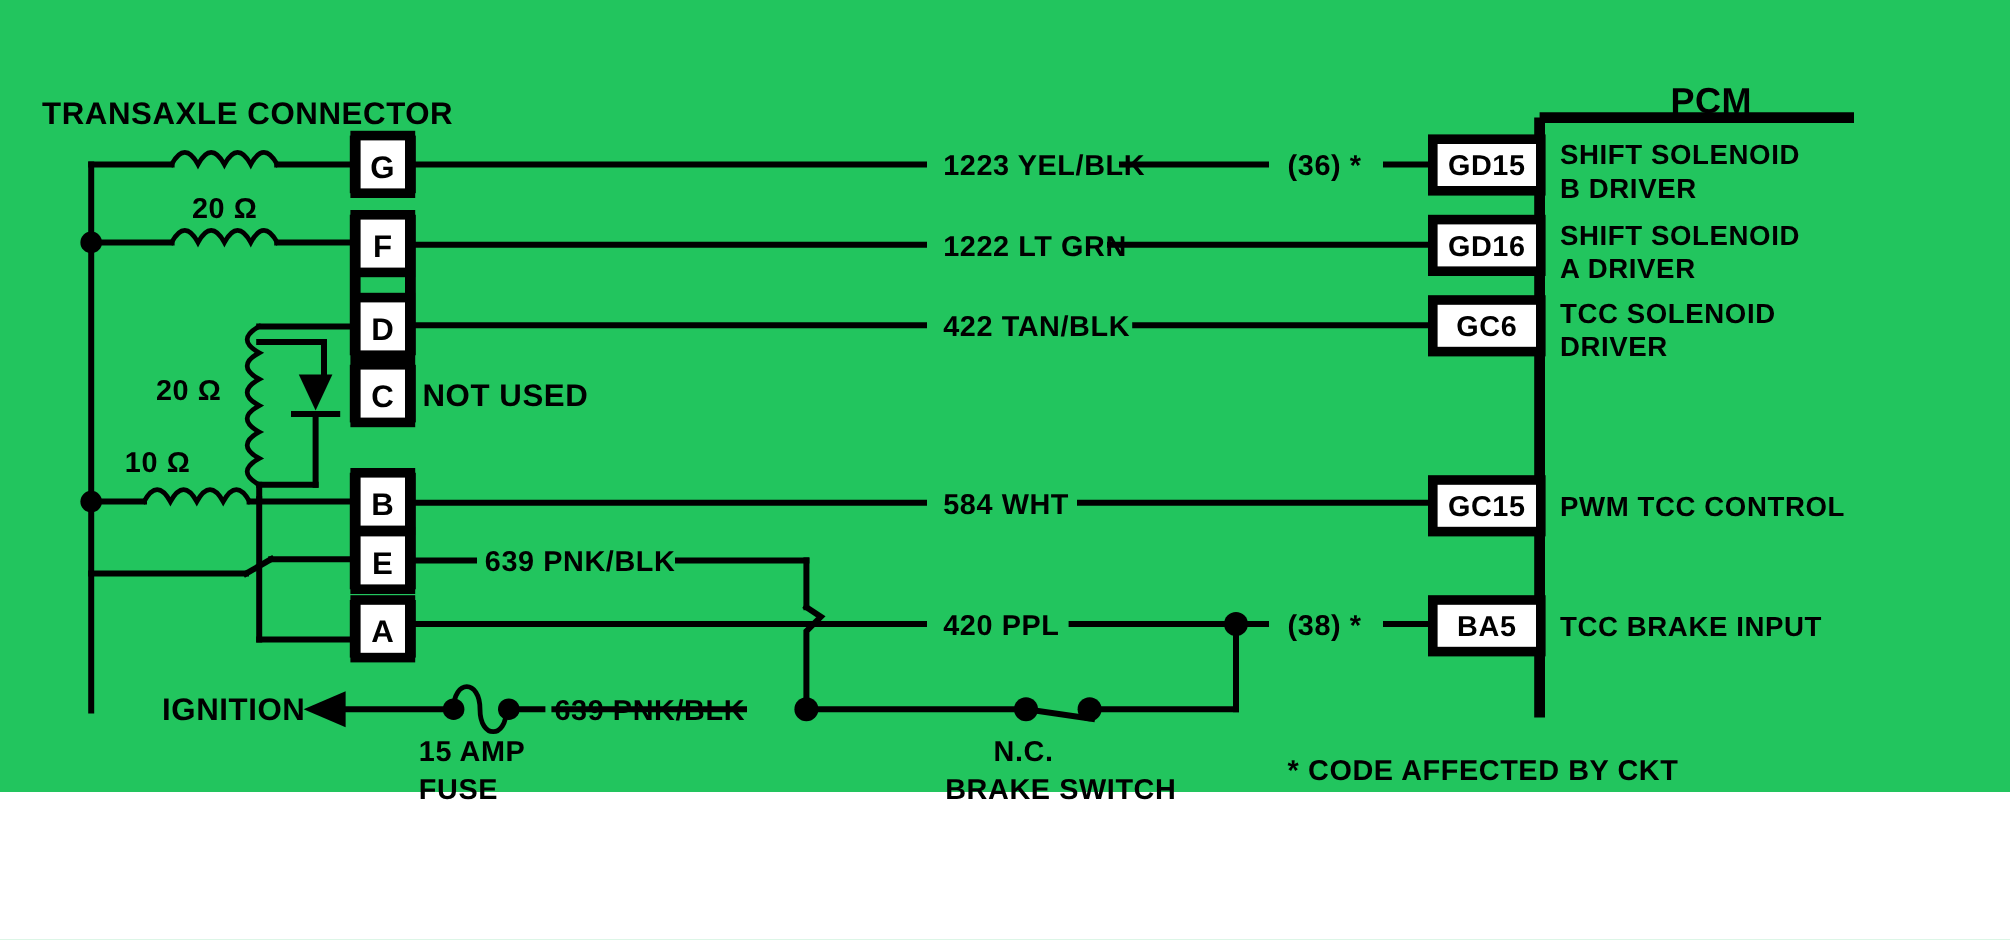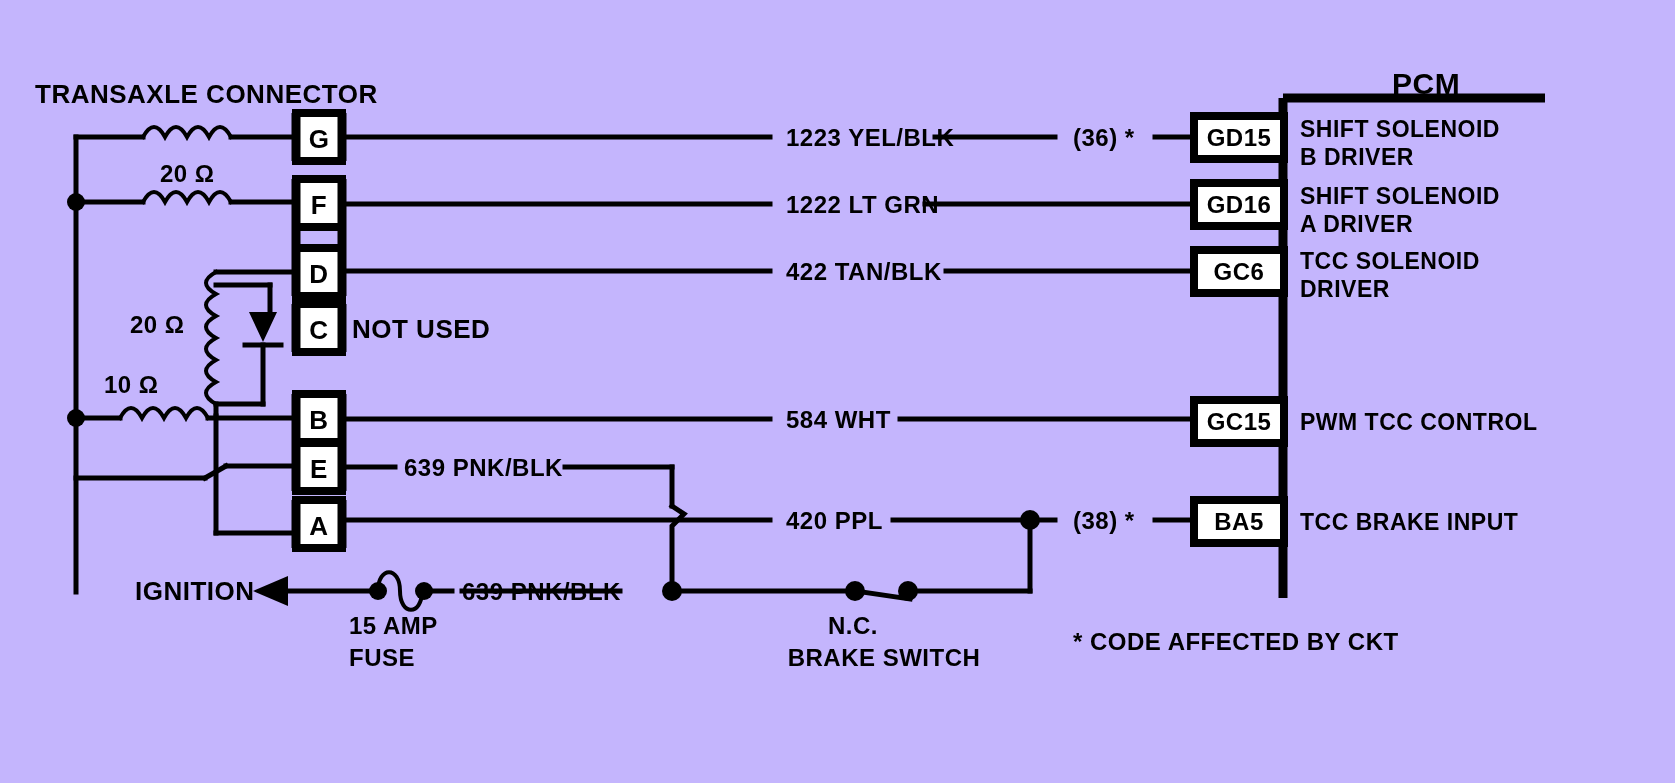--- a/index.html
+++ b/index.html
@@ -1,18 +1,18 @@
 <!DOCTYPE html>
 <html><head>
 <meta charset="utf-8">
 <style>
   html,body{margin:0;padding:0;background:#ffffff;}
   body{width:1675px;height:783px;overflow:hidden;
        font-family:"Liberation Sans",sans-serif;}
-  #stage{position:relative;width:1675px;height:783px;background:#c4b5fd;}
+  #stage{position:relative;width:1675px;height:660px;background:#22c55e;}
   svg{display:block;}
   .wire{stroke:#000;stroke-width:5;fill:none;stroke-linecap:square;}
   .wire-thin{stroke:#000;stroke-width:4;fill:none;stroke-linecap:square;}
   .busbar{stroke:#000;stroke-width:9;fill:none;}
   .pinbox{stroke:#000;stroke-width:8;fill:#fff;}
   .dot{fill:#000;}
   .txt{font-family:"Liberation Sans",sans-serif;font-weight:bold;fill:#000;
        letter-spacing:0.5px;}
   .t23{font-size:23px;}
   .t24{font-size:24px;}

